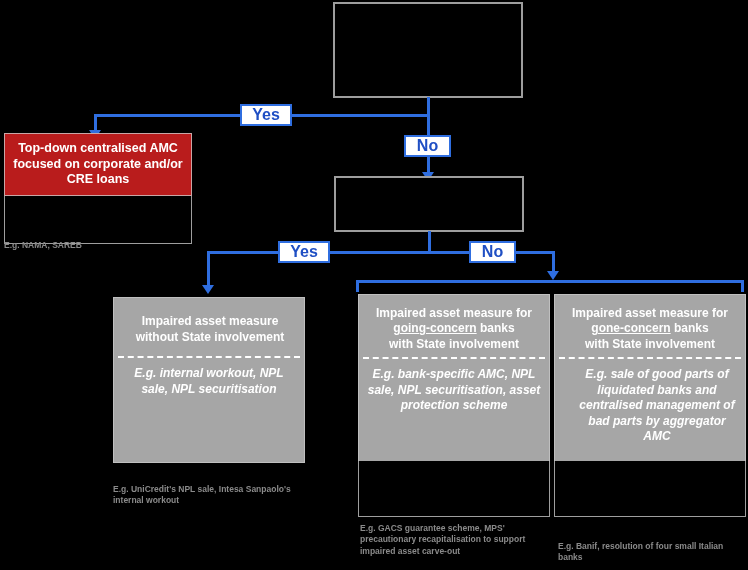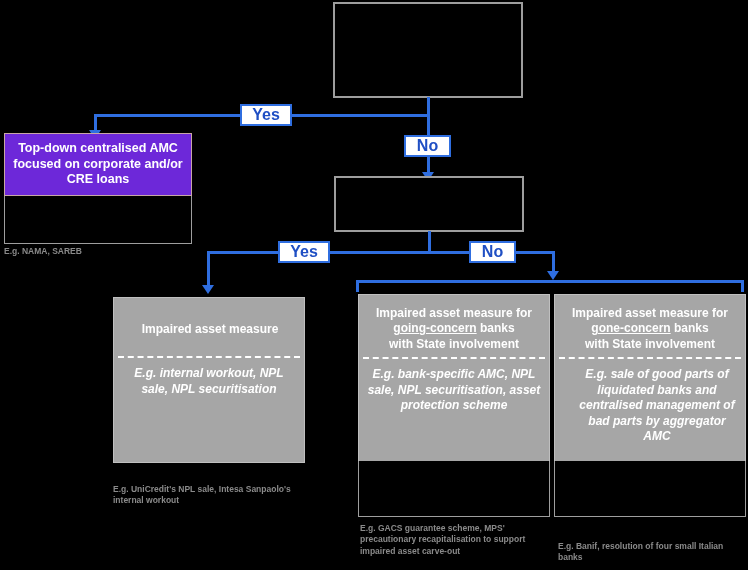--- a/index.html
+++ b/index.html
@@ -22,21 +22,21 @@
   .abs { position: absolute; box-sizing: border-box; }
 
   
   .qbox {
     border: 2px solid #9e9e9e;
     background: #000000;
   }
 
   
   .green-head {
-    background: #6d28d9;
+    background: #b91c1c;
     border: 1px solid #c9a6a6;
     color: #ffffff;
     font-weight: bold;
     font-size: 12.5px;
     line-height: 1.25;
     text-align: center;
     display: flex;
     align-items: center;
     justify-content: center;
     padding: 4px 4px;
@@ -155,21 +155,21 @@
   <div class="abs arrow-down" style="left:422px; top:172px;"></div>
 
   <div class="abs" style="left:4px; top:133px; width:188px; height:100px;">
     <div class="green-head" style="height:53px;">
       <span>Top-down centralised AMC focused on corporate and/or CRE loans</span>
     </div>
     <div class="green-body" style="height:47px;">
       <span style="color:#ffffff;font-size:11px;"></span>
     </div>
   </div>
-  <div class="abs caption" style="left:4px; top:246px; width:180px;">
+  <div class="abs caption" style="left:4px; top:240px; width:180px;">
     <span>E.g. NAMA, SAREB</span>
   </div>
 
   <div class="abs qbox" style="left:334px; top:176px; width:190px; height:56px;">
     <span style="color:#ffffff;font-size:12px;"></span>
   </div>
 
   <div class="abs vline" style="left:428px; top:231px; height:22px;"></div>
 
   <div class="abs hline" style="left:207px; top:251px; width:348px;"></div>
@@ -187,20 +187,21 @@
 
   <div class="abs vline" style="left:552px; top:251px; height:22px;"></div>
   <div class="abs arrow-down" style="left:547px; top:271px;"></div>
 
   <div class="abs bracket" style="left:356px; top:280px; width:388px; height:12px;"></div>
 
   <div class="abs card" style="left:113px; top:297px; width:192px; height:166px;">
     <div class="card-head" style="height:58px;padding-left:8px;">
       <span>
         <span>Impaired asset measure</span><br>
+        <span>without State involvement</span>
       </span>
     </div>
     <div class="dash-sep"></div>
     <div class="card-body" style="height:104px;">
       <span>E.g. internal workout, NPL sale, NPL securitisation</span>
     </div>
   </div>
   <div class="abs caption" style="left:113px; top:484px; width:190px;">
     <span>E.g. UniCredit's NPL sale, Intesa Sanpaolo's internal workout</span>
   </div>

